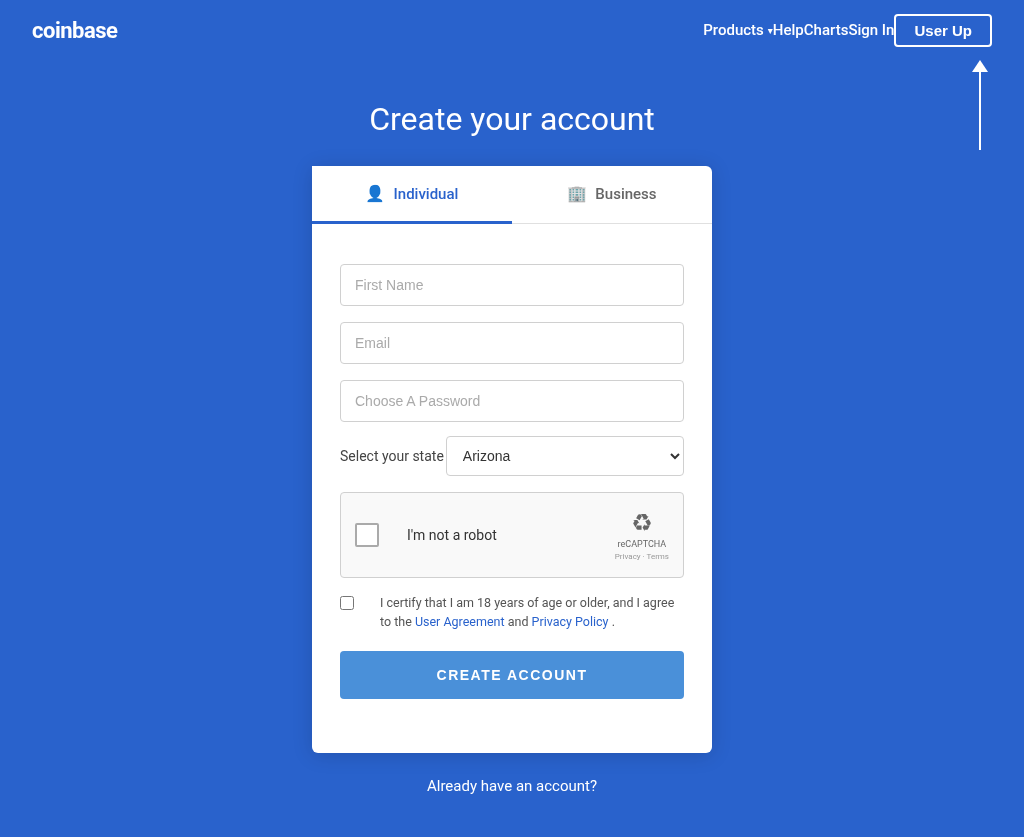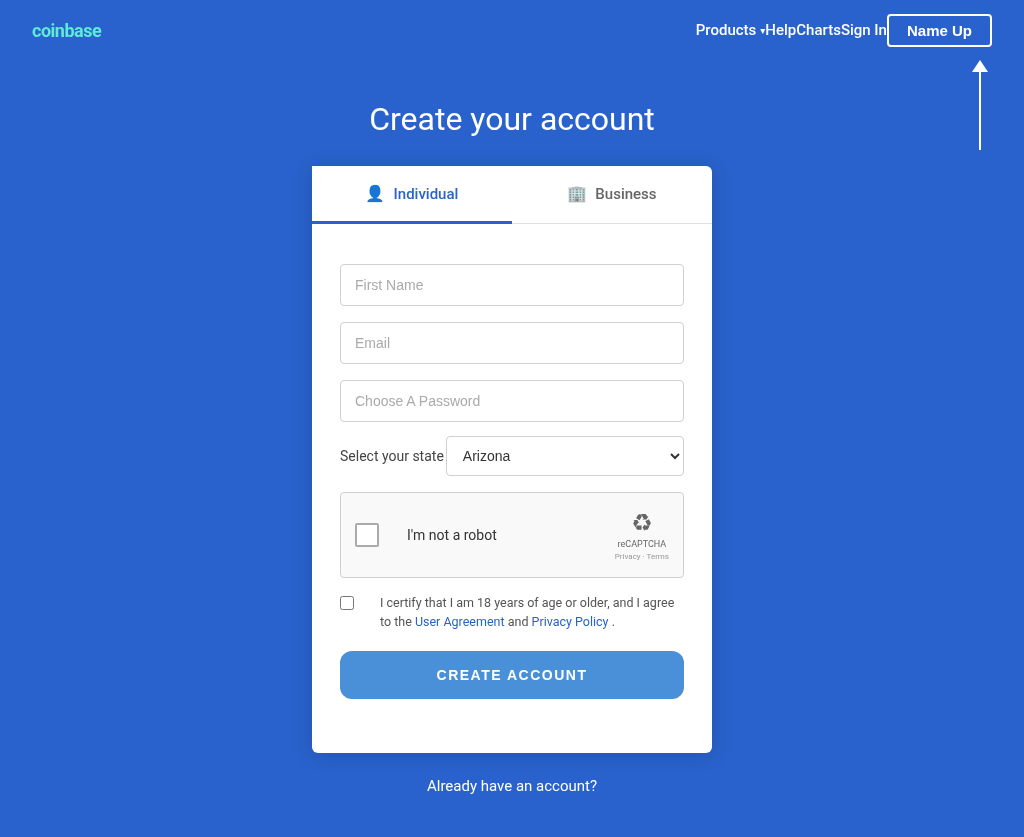--- a/index.html
+++ b/index.html
@@ -13,23 +13,23 @@
     
     nav {
       display: flex;
       align-items: center;
       justify-content: space-between;
       padding: 0 32px;
       height: 60px;
       background-color: #2962CC;
     }
     .nav-logo {
-      font-size: 18px;
+      font-size: 22px;
       font-weight: 700;
-      color: #5eead4;
+      color: #ffffff;
       letter-spacing: -0.5px;
     }
     .nav-links {
       display: flex;
       align-items: center;
     }
     .nav-link {
       color: #fff;
       font-size: 15px;
       font-weight: 500;
@@ -259,21 +259,21 @@
     
     .create-btn {
       width: 100%;
       padding: 16px;
       background: #4a90d9;
       color: #fff;
       font-size: 14px;
       font-weight: 600;
       letter-spacing: 1.5px;
       border: none;
-      border-radius: 12px;
+      border-radius: 4px;
       cursor: pointer;
       text-transform: uppercase;
     }
 
     
     .footer-text {
       text-align: right;
       margin-top: 24px;
       font-size: 15px;
       color: #ffffff;
@@ -291,21 +291,21 @@
     </a>
     <a class="nav-link">
       <span>Help</span>
     </a>
     <a class="nav-link">
       <span>Charts</span>
     </a>
     <a class="nav-link">
       <span>Sign In</span>
     </a>
-    <button class="nav-signup-btn">Name Up</button>
+    <button class="nav-signup-btn">User Up</button>
   </div>
 </nav>
 
 <div class="arrow-indicator">
   <div class="arrow-head"></div>
   <div class="arrow-line"></div>
 </div>
 
 <main class="main">
   <h1 class="page-title">Create your account</h1>

